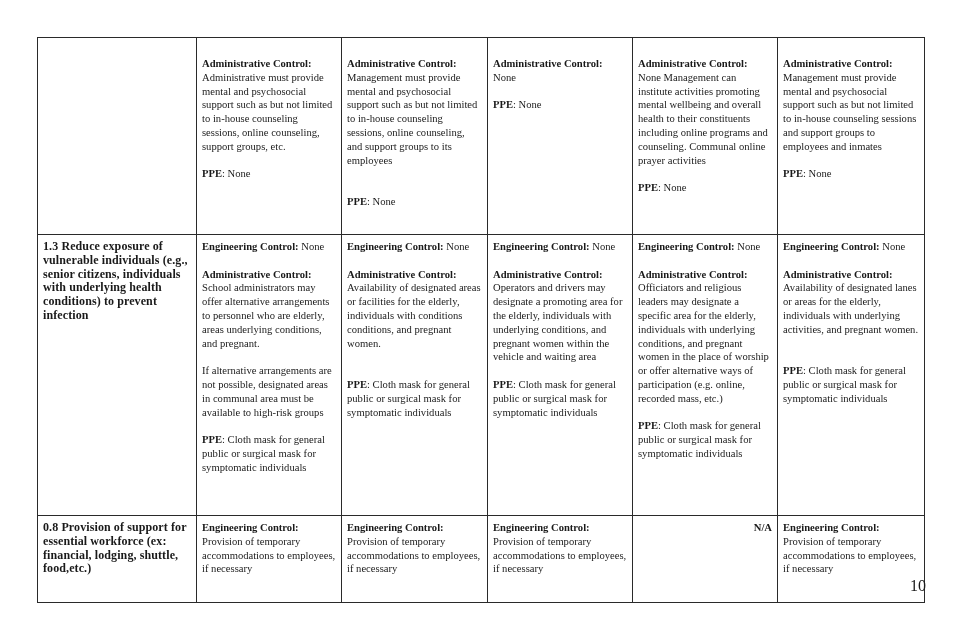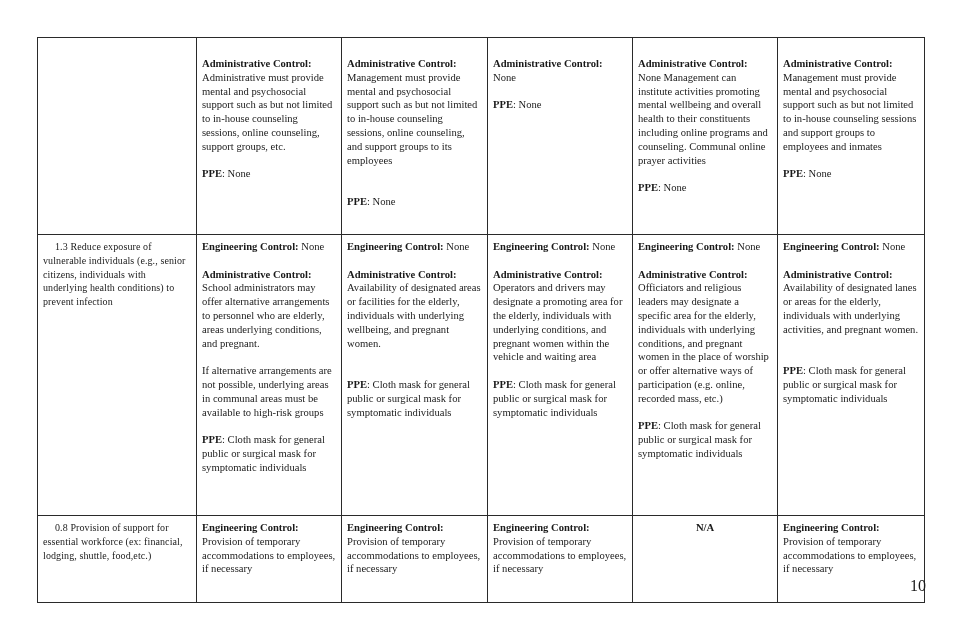--- a/index.html
+++ b/index.html
@@ -27,26 +27,26 @@
   col.c2 { width: 146px; }
   col.c3 { width: 145px; }
   col.c4 { width: 145px; }
   col.c5 { width: 147px; }
   tr.r1 td { height: 177px; }
   tr.r2 td { height: 275px; }
   tr.r3 td { height: 81px; }
   tr.r1 td { padding-top: 19px; }
   tr.r2 td { padding-top: 5px; }
   tr.r3 td { padding-top: 5px; }
-  .hazard { font-weight: normal; font-size: 10px; letter-spacing: 0.1px; margin-left: 12px; }
+  .hazard { font-weight: bold; font-size: 12px; letter-spacing: 0.1px; }
   .lbl { font-weight: bold; }
   .block { display: block; }
   .gap { display: block; height: 13.8px; }
   .gap2 { display: block; height: 27.6px; }
-  .center { text-align: center; font-weight: bold; }
+  .center { text-align: right; font-weight: bold; }
   .pagenum {
     position: absolute; left: 906px; top: 577px; width: 20px; text-align: right;
     font-size: 16px; font-family: "Liberation Serif", serif;
   }
 </style>
 </head>
 <body>
 
 <div class="page">
   <table class="grid">
@@ -101,30 +101,30 @@
 
     <tr class="r2">
       <td><span class="hazard">1.3 Reduce exposure of vulnerable individuals (e.g., senior citizens, individuals with underlying health conditions) to prevent infection</span></td>
 
       <td>
         <span class="block"><span class="lbl">Engineering Control:</span><span> None</span></span>
         <span class="gap"></span>
         <span class="lbl block">Administrative Control:</span>
         <span class="block">School administrators may offer alternative arrangements to personnel who are elderly, areas underlying conditions, and pregnant.</span>
         <span class="gap"></span>
-        <span class="block">If alternative arrangements are not possible, underlying areas in communal areas must be available to high-risk groups</span>
+        <span class="block">If alternative arrangements are not possible, designated areas in communal area must be available to high-risk groups</span>
         <span class="gap"></span>
         <span><span class="lbl">PPE</span><span>:  Cloth mask for general public or surgical mask for symptomatic individuals</span></span>
       </td>
 
       <td>
         <span class="block"><span class="lbl">Engineering Control:</span><span> None</span></span>
         <span class="gap"></span>
         <span class="lbl block">Administrative Control:</span>
-        <span class="block">Availability of designated areas or facilities for the elderly, individuals with underlying wellbeing, and pregnant women.</span>
+        <span class="block">Availability of designated areas or facilities for the elderly, individuals with conditions conditions, and pregnant women.</span>
         <span class="gap2"></span>
         <span><span class="lbl">PPE</span><span>:  Cloth mask for general public or surgical mask for symptomatic individuals</span></span>
       </td>
 
       <td>
         <span class="block"><span class="lbl">Engineering Control:</span><span> None</span></span>
         <span class="gap"></span>
         <span class="lbl block">Administrative Control:</span>
         <span class="block">Operators and drivers may designate a promoting area for the elderly, individuals with underlying conditions, and pregnant women within the vehicle and waiting area</span>
         <span class="gap"></span>

